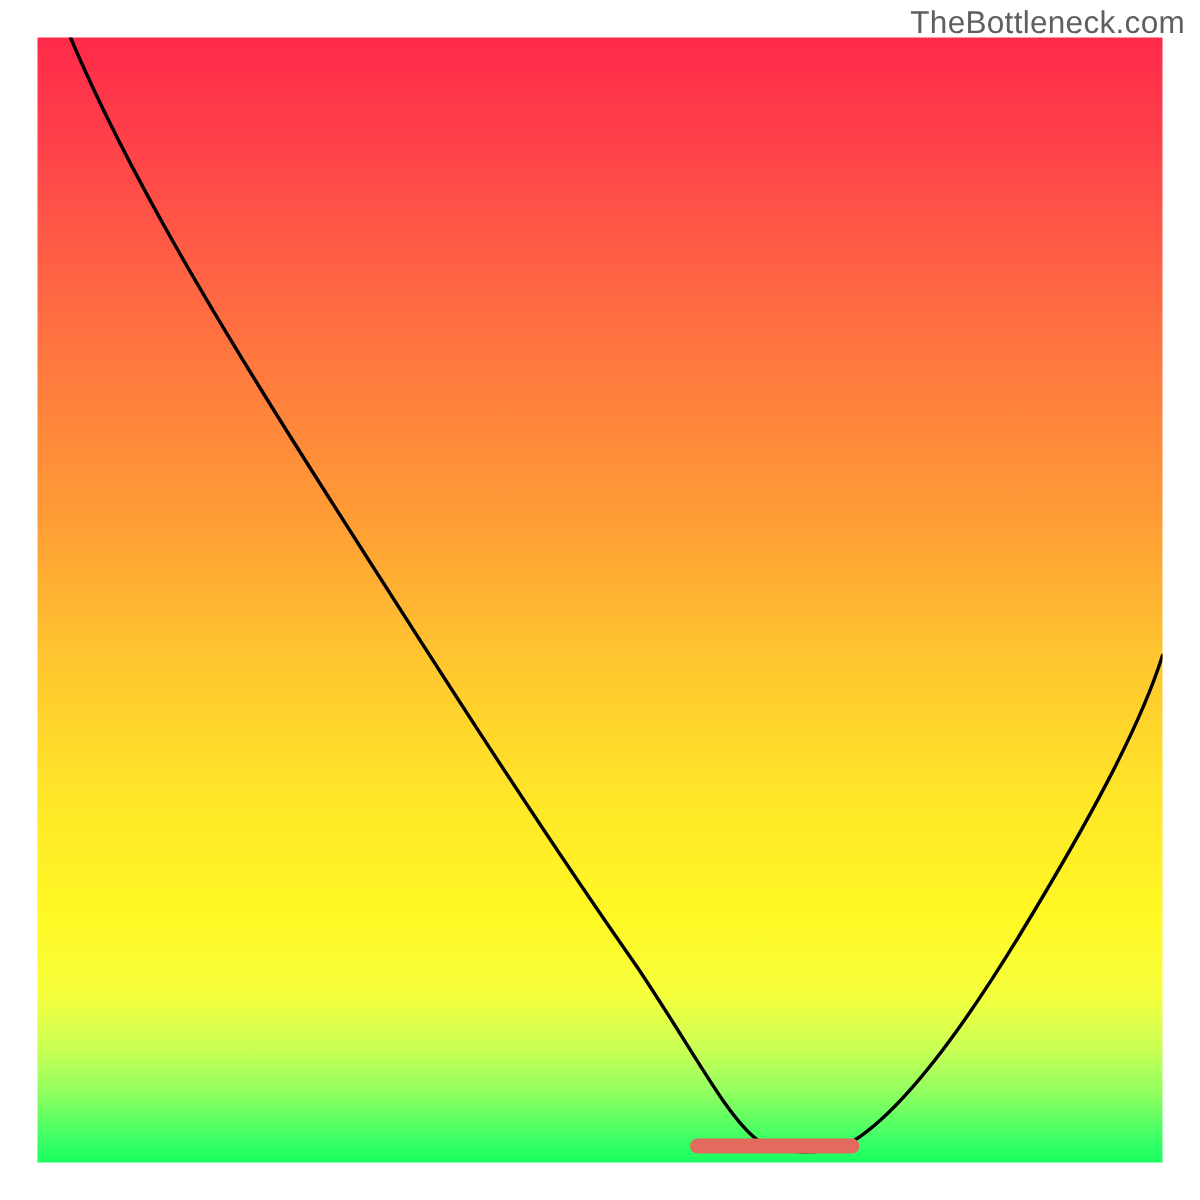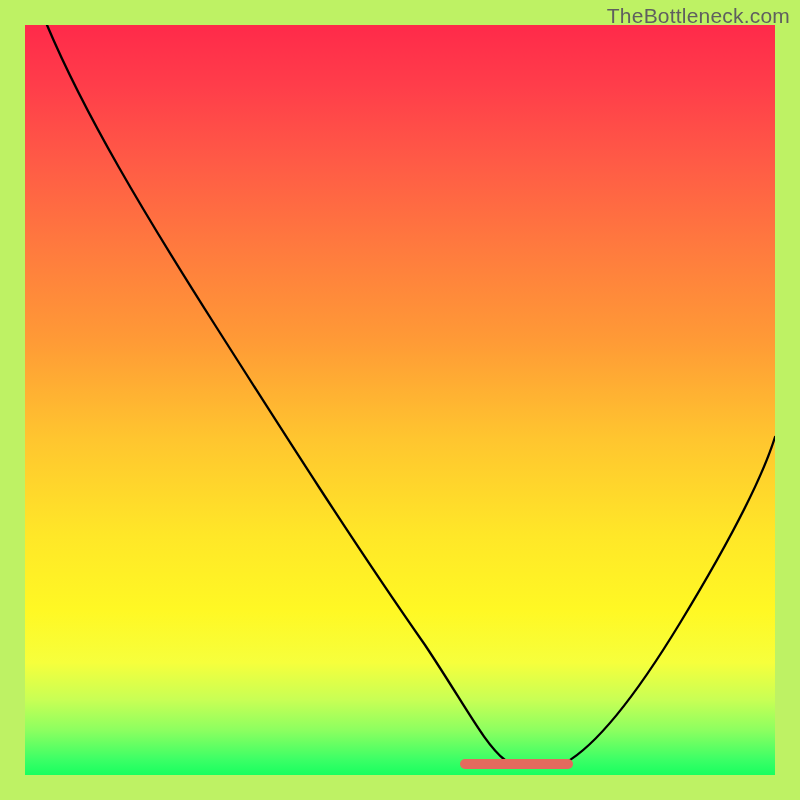--- a/index.html
+++ b/index.html
@@ -8,21 +8,21 @@
     width: 800px;
     height: 800px;
     background: #000;
     overflow: hidden;
     font-family: Arial, Helvetica, sans-serif;
   }
   .frame {
     position: relative;
     width: 800px;
     height: 800px;
-    background: #bef264;
+    background: #ffffff;
   }
   .plot {
     position: absolute;
     left: 25px;
     top: 25px;
     width: 750px;
     height: 750px;
     background: linear-gradient(to bottom,
       #ff2a4a 0%,
       #ff3d4a 8%,

